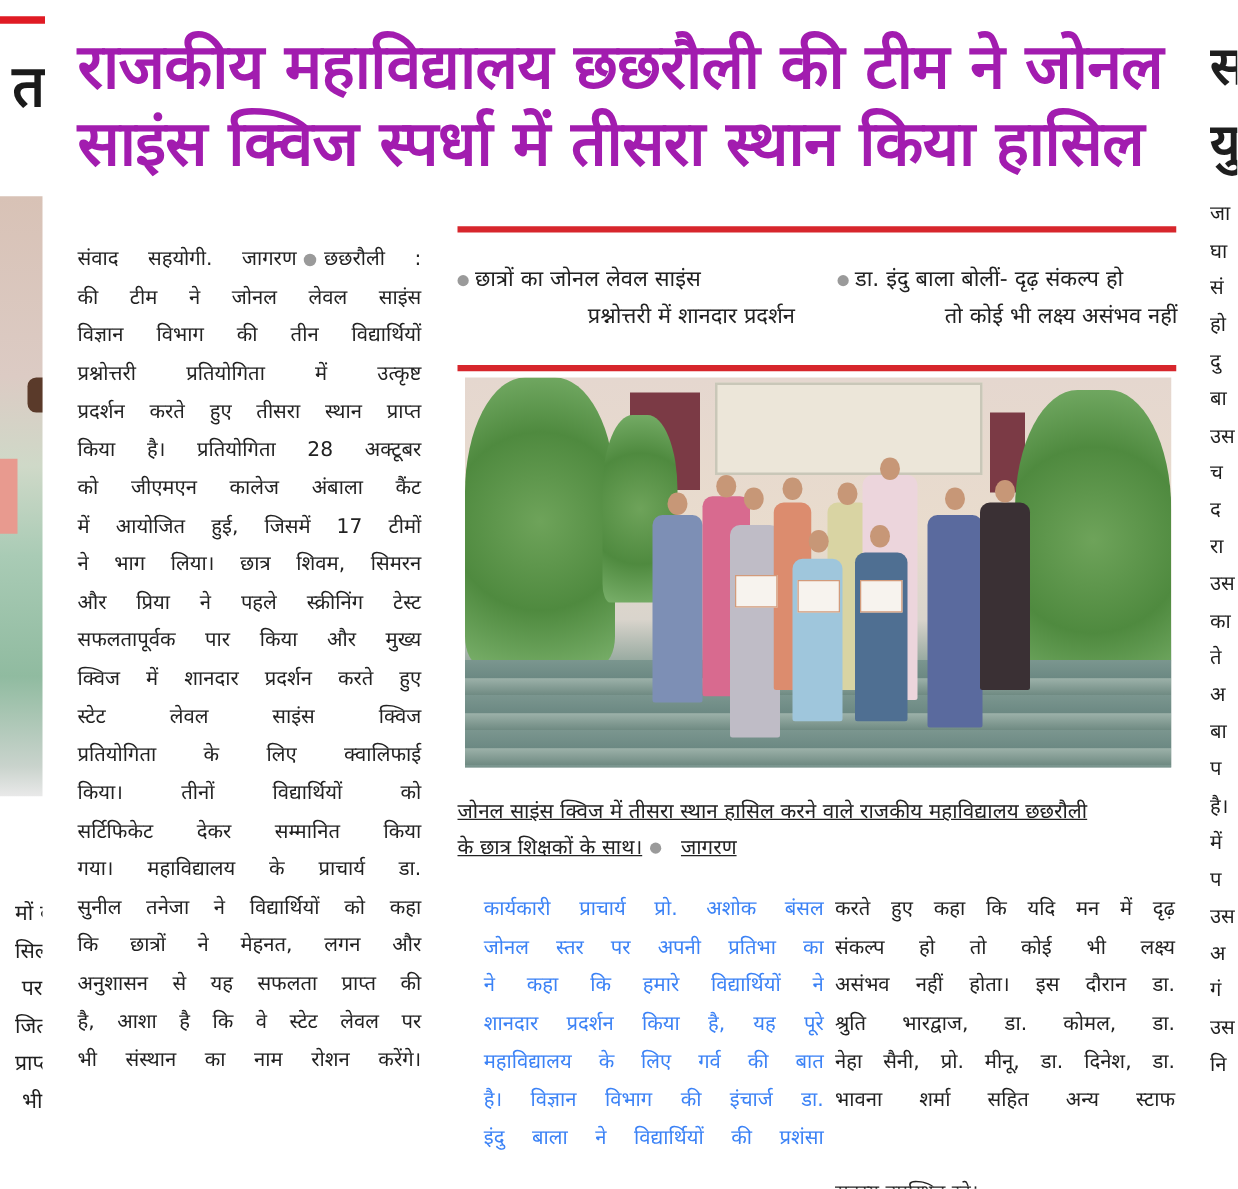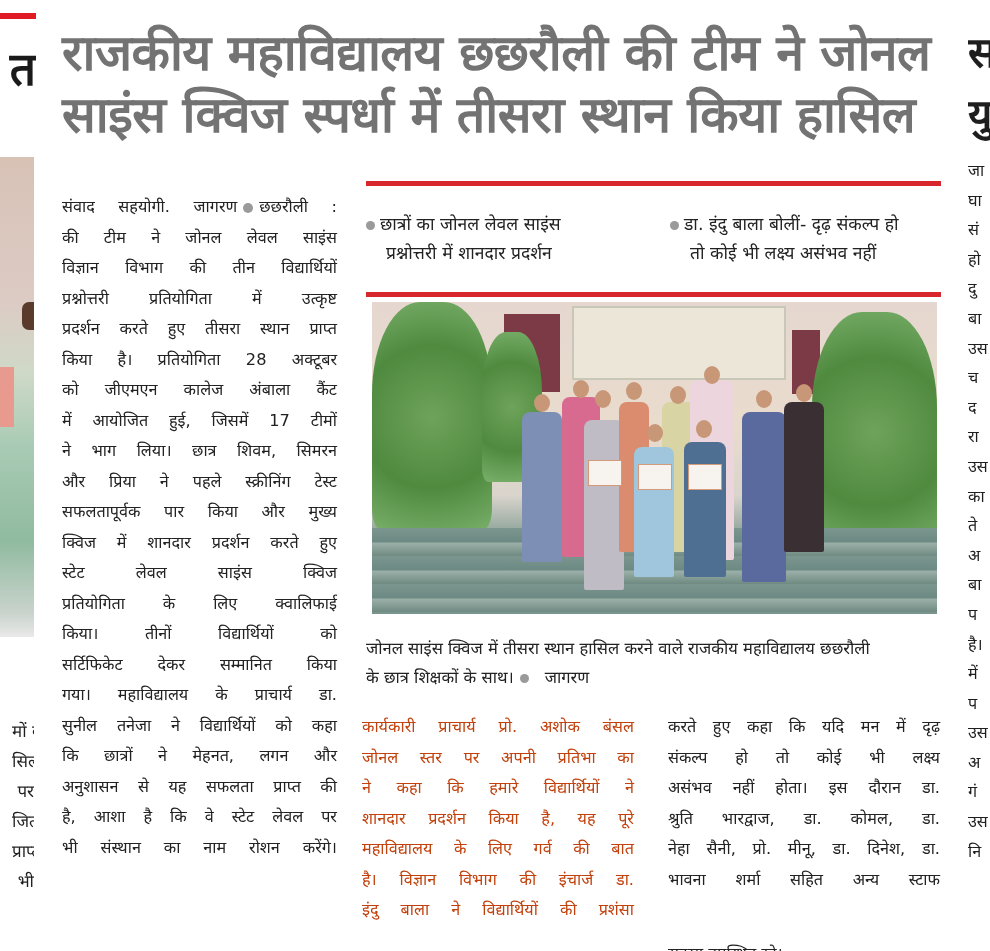--- a/index.html
+++ b/index.html
@@ -13,57 +13,57 @@
     .left-redbar { left: 0; top: 13px; width: 36px; height: 6px; background: #e01b24; }
     .left-head { left: 0; top: 46px; font-size: 46px; font-weight: bold; line-height: 1; width: 36px; overflow: hidden; white-space: nowrap; direction: rtl; text-align: right; color: #1a1a1a; }
     .left-photo { left: 0; top: 157px; width: 34px; height: 480px; overflow: hidden;
       background: linear-gradient(180deg, #d8c2b6 0%, #dccbc4 30%, #cfd9c8 45%, #a9cbb5 60%, #90bba0 80%, #c9d3cc 95%, #e9e9e9 100%); }
     .left-photo .pink { position: absolute; left: 0; top: 210px; width: 14px; height: 60px; background: #e89a8f; }
     .left-photo .head { position: absolute; left: 22px; top: 145px; width: 14px; height: 28px; border-radius: 7px 0 0 7px; background: #5a3a2a; }
     .left-col { left: 0; top: 716px; width: 34px; font-size: 17px; line-height: 30px; white-space: nowrap; overflow: hidden; direction: rtl; text-align: right; }
     .left-col div { direction: ltr; text-align: right; padding-left: 12px; }
 
     
-    .headline { left: 62px; top: 22px; width: 880px; font-size: 50px; font-weight: bold; line-height: 62px; color: #737373; letter-spacing: -0.5px; }
+    .headline { left: 62px; top: 22px; width: 880px; font-size: 50px; font-weight: bold; line-height: 62px; color: #a21caf; letter-spacing: -0.5px; }
     .headline div { white-space: nowrap; }
 
     
     .col1 { left: 62px; top: 192px; width: 275px; font-size: 16.2px; line-height: 30.5px; text-align: justify; color: #222; }
     .col1 .line { display: block; text-align: justify; text-align-last: justify; white-space: nowrap; }
     .dot { display: inline-block; width: 10px; height: 10px; border-radius: 50%; background: #9a9a9a; vertical-align: middle; margin: 0 6px; }
 
     
     .rule { background: #d7262c; height: 5px; }
     .rule-top { left: 366px; top: 181px; width: 575px; }
     .rule-bottom { left: 366px; top: 292px; width: 575px; }
     .hl { font-size: 17.5px; line-height: 29px; color: #222; }
     .hl-1 { left: 366px; top: 210px; width: 270px; }
     .hl-2 { left: 670px; top: 210px; width: 272px; }
     .hl .dot { width: 9px; height: 9px; margin: 0 5px 0 0; }
-    .hl .l2 { padding-left: 20px; }
+    .hl .l2 { padding-left: 20px; text-align: right; }
 
     
     .photo { left: 372px; top: 302px; width: 565px; height: 312px; overflow: hidden;
       background: linear-gradient(180deg, #e5d7cf 0%, #e9dccd 40%, #d9d4cc 62%, #8aa197 75%, #6f8a83 100%); }
     .photo .door { position: absolute; left: 200px; top: 4px; width: 210px; height: 70px; background: #ece6d9; border: 2px solid #c9c7b8; }
     .photo .plant { position: absolute; border-radius: 40% 40% 10% 10%; background: radial-gradient(circle, #6ea35a 0%, #4f8a3f 55%, #7ab06b 100%); }
     .photo .board { position: absolute; background: #7b3a45; }
     .photo .steps { position: absolute; left: 0; bottom: 0; width: 100%; height: 86px;
       background: repeating-linear-gradient(180deg, #7b968f 0px, #6c8983 14px, #9bb0a8 15px, #6f8a82 28px); }
     .photo .person { position: absolute; border-radius: 8px 8px 2px 2px; }
     .photo .face { position: absolute; width: 16px; height: 18px; border-radius: 50%; background: #c79777; }
     .photo .cert { position: absolute; width: 32px; height: 24px; background: #f7f3ee; border: 1px solid #d39b7b; }
 
     
-    .caption { left: 366px; top: 634px; width: 575px; font-size: 16.5px; line-height: 29px; color: #222; }
+    .caption { left: 366px; top: 634px; width: 575px; font-size: 16.5px; line-height: 29px; color: #222; text-decoration: underline; }
     .caption .dot { width: 9px; height: 9px; margin: 0 8px 0 6px; }
     .caption .credit { margin-left: 8px; }
 
     
-    .col2 { left: 362px; top: 712px; width: 272px; font-size: 16.2px; line-height: 30.5px; color: #c2410c; }
+    .col2 { left: 387px; top: 712px; width: 272px; font-size: 16.2px; line-height: 30.5px; color: #3b82f6; }
     .col3 { left: 668px; top: 712px; width: 272px; font-size: 16.2px; line-height: 30.5px; color: #222; }
     .col2 .line, .col3 .line { display: block; text-align: justify; text-align-last: justify; white-space: nowrap; }
     .col3 .line.last { text-align-last: left; margin-top: 44px; }
 
     
     .right-head { left: 968px; top: 22px; width: 22px; overflow: hidden; font-size: 42px; font-weight: bold; line-height: 62px; white-space: nowrap; }
     .right-col { left: 968px; top: 156px; width: 22px; overflow: hidden; font-size: 16.2px; line-height: 29.6px; white-space: nowrap; }
   </style>
 </head>
 <body>

